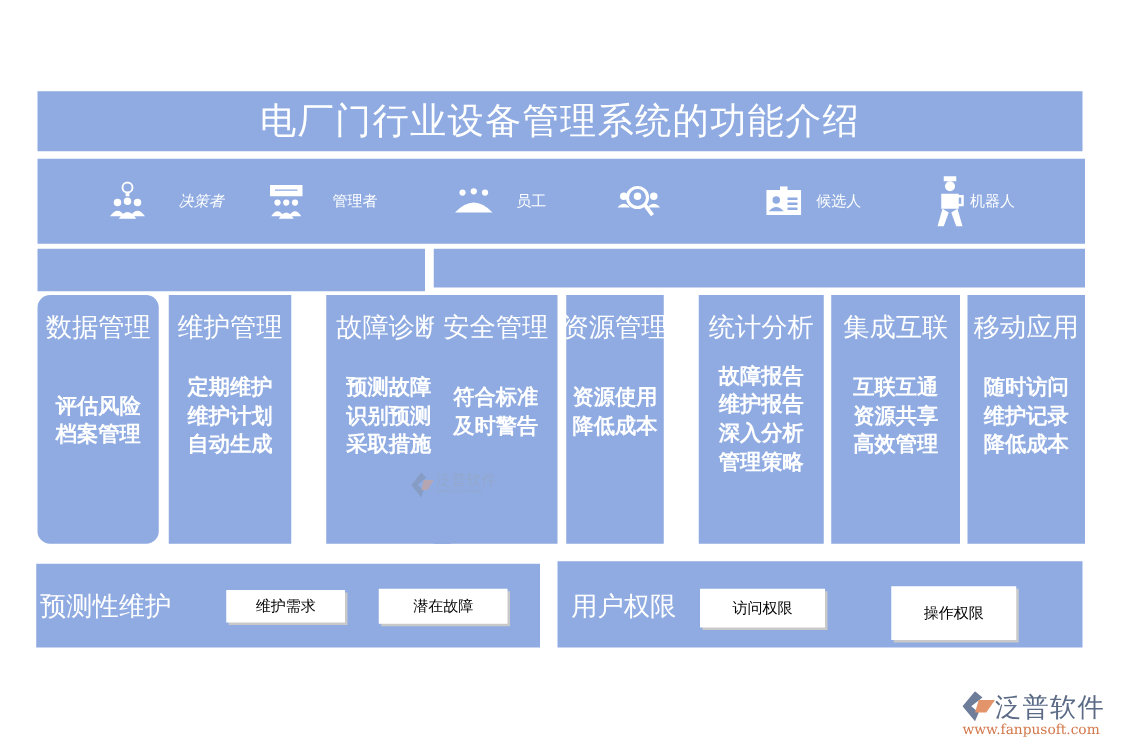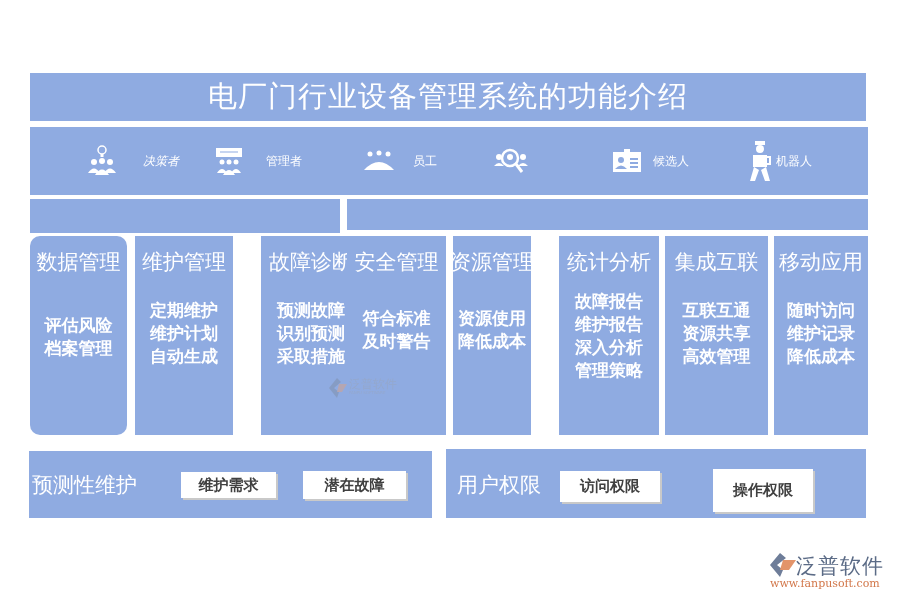--- a/index.html
+++ b/index.html
@@ -14,21 +14,21 @@
     .role .lbl { color: #ffffff; font-size: 12px; font-family: "DejaVu Sans", "Liberation Sans", sans-serif; }
     .bar-left { left: 30px; top: 199px; width: 310px; height: 34px; }
     .bar-right { left: 347px; top: 199px; width: 521px; height: 31px; }
     .col { top: 236px; height: 199px; display: flex; flex-direction: column; align-items: center; }
     .col .head { color: #ffffff; font-size: 21px; height: 52px; display: flex; align-items: center; justify-content: center; white-space: nowrap; width: 100%; }
     .col .body { flex: 1; display: flex; flex-direction: column; justify-content: center; align-items: center; padding-bottom: 42px; }
     .col .body span { color: #ffffff; font-size: 17px; font-weight: bold; line-height: 23px; white-space: nowrap; }
     .bottom-left { left: 29px; top: 451px; width: 403px; height: 67px; }
     .bottom-right { left: 446px; top: 449px; width: 420px; height: 69px; }
     .bottom-label { position: absolute; color: #ffffff; font-size: 21px; white-space: nowrap; font-family: Liberation Serif, serif; }
-    .tag { position: absolute; background: #ffffff; color: #404040; font-size: 15px; font-weight: bold; display: flex; align-items: center; justify-content: center; box-shadow: 2px 2px 0 #c9c9c9; white-space: nowrap; }
+    .tag { position: absolute; background: #ffffff; color: #000000; font-size: 12px; font-weight: normal; display: flex; align-items: center; justify-content: center; box-shadow: 2px 2px 0 #c9c9c9; white-space: nowrap; }
     .logo { position: absolute; left: 768px; top: 552px; width: 125px; height: 40px; }
     .logo .brand { position: absolute; left: 28px; top: 0px; font-size: 21px; color: #5b6b86; font-family: "DejaVu Sans", "Liberation Sans", sans-serif; letter-spacing: 1px; white-space: nowrap; }
     .logo .url { position: absolute; left: 2px; top: 25px; font-size: 11px; color: #d2774a; font-family: "DejaVu Serif", "Liberation Serif", serif; white-space: nowrap; }
     .watermark { position: absolute; left: 329px; top: 376px; width: 80px; height: 24px; opacity: 0.45; }
     .watermark .wm-text { position: absolute; left: 20px; top: 0px; font-size: 12px; color: #9aa4b5; font-family: "DejaVu Sans", "Liberation Sans", sans-serif; white-space: nowrap; }
     .watermark .wm-sub { position: absolute; left: 20px; top: 14px; font-size: 4px; color: #9aa4b5; white-space: nowrap; font-family: "DejaVu Sans", "Liberation Sans", sans-serif; }
   </style>
 </head>
 <body>
 

